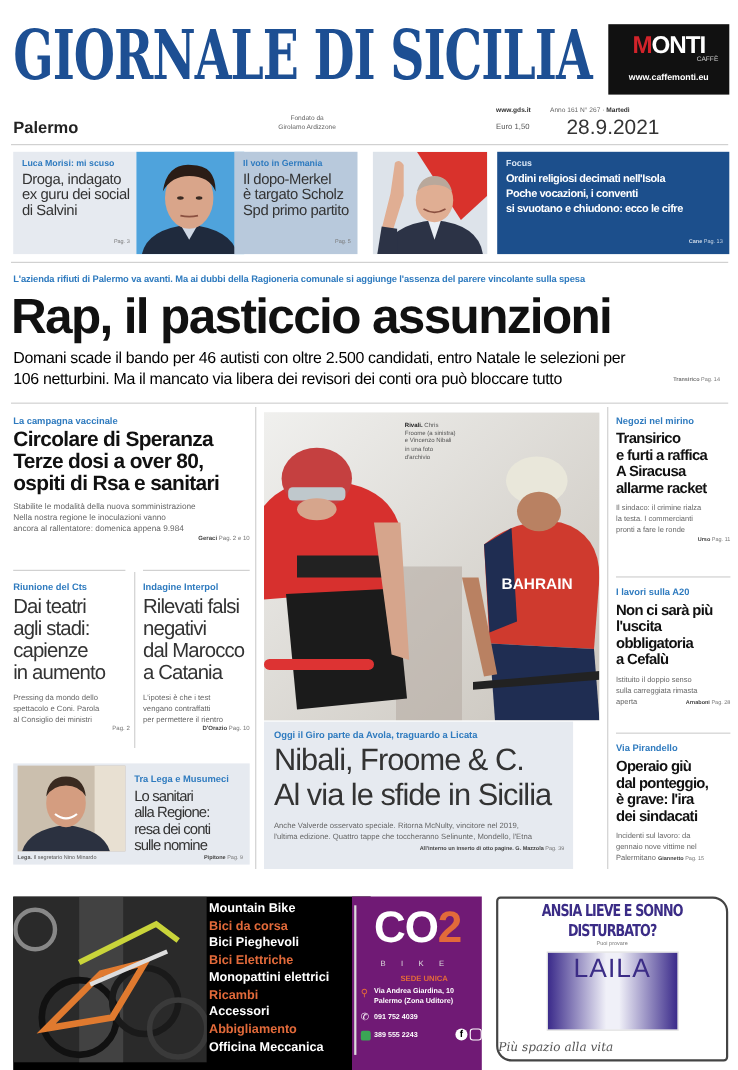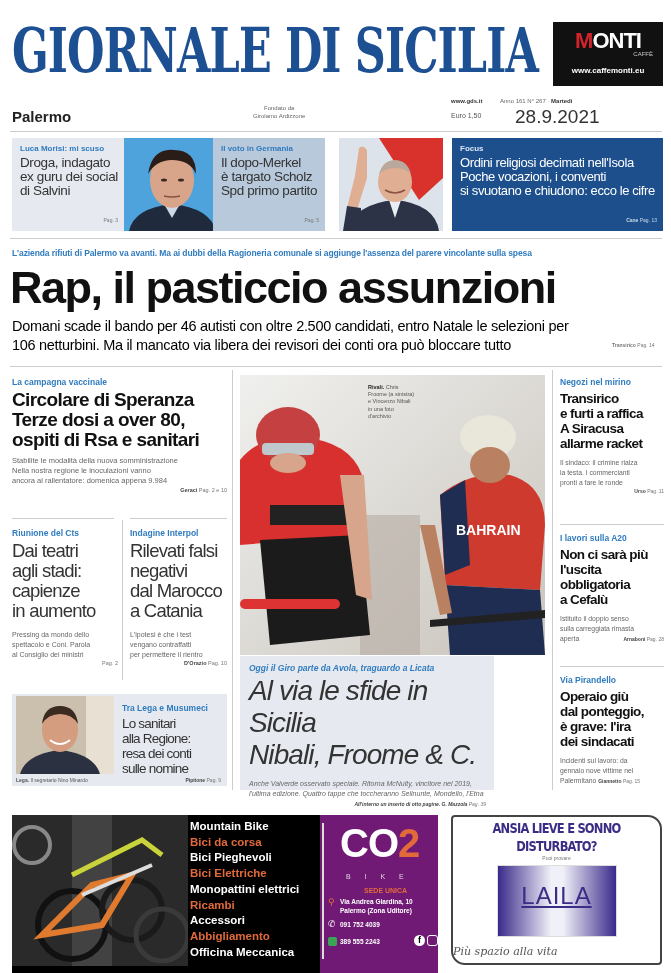--- a/index.html
+++ b/index.html
@@ -32,21 +32,21 @@
   .rule { left: 10px; width: 652px; height: 1px; background: #ccc; }
 
   
   .teaser { top: 138px; height: 93px; background: #e6eaf0; }
   .teaser-label { font-size: 8px; font-weight: bold; color: #2f7bbf; margin: 6px 0 3px 8px; }
   .teaser-text { font-size: 13.5px; line-height: 14px; color: #333; margin-left: 8px; letter-spacing: -0.4px; }
   .teaser-pag { position: absolute; right: 6px; bottom: 8px; font-size: 5px; color: #777; }
   .photo-face { top: 138px; height: 93px; overflow: hidden; }
   .focus { left: 452px; top: 138px; width: 211px; height: 93px; background: #1c4f8c; color: #fff; }
   .focus .teaser-label { color: #d9e6f5; }
-  .focus .teaser-text { color: #fff; font-size: 13px; }
+  .focus .teaser-text { color: #fff; font-size: 10px; font-weight: bold; }
   .focus .teaser-pag { color: #cdd9e8; }
 
   
   .kicker-main { left: 12px; top: 248px; font-size: 8.5px; font-weight: bold; color: #2f7bbf; letter-spacing: -0.1px; }
   .headline { left: 10px; top: 262px; font-size: 45px; font-weight: bold; color: #111; letter-spacing: -1.5px; white-space: nowrap; }
   .subhead { left: 12px; top: 317px; width: 660px; font-size: 14.5px; line-height: 19px; color: #000000; letter-spacing: -0.3px; }
   .subhead-author { left: 612px; top: 342px; font-size: 5px; color: #777; }
 
   
   .section-label { font-size: 8.5px; font-weight: bold; color: #2f7bbf; }
@@ -54,21 +54,21 @@
   .light-head { color: #333; letter-spacing: -0.8px; }
   .body-small { font-size: 7.5px; line-height: 10px; color: #666; }
   .pag { font-size: 5.5px; color: #777; text-align: right; }
   .pag b { color: #444; }
   .vline { width: 1px; background: #ccc; }
 
   
   .photo-main { left: 240px; top: 375px; width: 305px; height: 280px; overflow: hidden; background: #e8e8e6; }
   .caption { left: 368px; top: 384px; font-size: 5.5px; line-height: 7.2px; color: #555; }
   .caption b { color: #222; }
-  .center-box { left: 240px; top: 656px; width: 254px; height: 134px; background: #e6eaf0; font-style: italic; }
+  .center-box { left: 240px; top: 656px; width: 281px; height: 134px; background: #e6eaf0; }
 
   
   .ad-bike { left: 12px; top: 815px; width: 325px; height: 174px; background: #000000; overflow: hidden; }
   .bike-list { position: absolute; left: 178px; top: 4px; font-size: 11.5px; line-height: 15.7px; font-weight: bold; }
   .bike-list .w { color: #fff; }
   .bike-list .o { color: #e26a3a; }
   .ad-co2 { left: 320px; top: 815px; width: 118px; height: 169px; background: #701a75; color: #fff; }
   .ad-laila { left: 451px; top: 815px; width: 211px; height: 150px; border: 2px solid #444; border-radius: 4px 14px 4px 14px; background: #fff; }
 </style>
 </head>
@@ -264,22 +264,22 @@
   <div><b>Rivali.</b><span> Chris</span></div>
   <div>Froome (a sinistra)</div>
   <div>e Vincenzo Nibali</div>
   <div>in una foto</div>
   <div>d'archivio</div>
 </div>
 
 <div class="abs center-box">
   <div class="section-label" style="margin:7px 0 0 9px;">Oggi il Giro parte da Avola, traguardo a Licata</div>
   <div class="light-head" style="font-size:28px;line-height:32px;margin:2px 0 0 9px;letter-spacing:-0.9px;">
-    <div>Al via le sfide in Sicilia</div>
-      <div>Nibali, Froome &amp; C.</div>
+    <div>Nibali, Froome &amp; C.</div>
+      <div>Al via le sfide in Sicilia</div>
   </div>
   <div class="body-small" style="margin:8px 0 0 9px;font-size:7px;">
     <div>Anche Valverde osservato speciale. Ritorna McNulty, vincitore nel 2019,</div>
       <div>l'ultima edizione. Quattro tappe che toccheranno Selinunte, Mondello, l'Etna</div>
   </div>
   <div class="pag" style="margin:2px 8px 0 0;font-size:5px;"><b>All'interno un inserto di otto pagine.</b> <b>G. Mazzola</b> <span>Pag. 39</span></div>
 </div>
 <div class="abs vline" style="left:552px;top:370px;height:420px;"></div>
 
 <div class="abs" style="left:560px;top:377px;width:104px;">
@@ -369,16 +369,16 @@
   <div class="abs" style="left:8px;top:122px;width:9px;height:9px;background:#3aa655;border-radius:2px;"></div>
   <div class="abs" style="left:20px;top:123px;font-size:6.5px;font-weight:bold;">389 555 2243</div>
   <div class="abs" style="left:94px;top:120px;width:11px;height:11px;border-radius:50%;background:#fff;color:#000;font-size:9px;font-weight:bold;text-align:center;line-height:11px;">f</div>
   <div class="abs" style="left:107px;top:120px;width:11px;height:11px;border:1.5px solid #fff;border-radius:3px;"></div>
 </div>
 
 <div class="abs ad-laila">
   <div style="text-align:center;margin-top:6px;font-family:'DejaVu Sans',sans-serif;font-weight:bold;font-size:11.5px;color:#3b2c86;letter-spacing:-0.8px;transform:scaleY(1.3);">ANSIA LIEVE E SONNO DISTURBATO?</div>
   <div style="text-align:center;font-size:5px;color:#777;margin-top:4px;">Puoi provare</div>
   <div style="position:relative;margin:4px auto 0;width:120px;height:72px;background:linear-gradient(90deg,#3a2a8a 0%,#f0f0f8 45%,#f0f0f8 55%,#3a2a8a 100%);border:1px solid #ddd;">
-    <div style="text-align:center;font-size:24px;color:#3b2c86;letter-spacing:1px;margin-top:16px;text-decoration:underline;">LAILA</div>
+    <div style="text-align:center;font-size:24px;color:#3b2c86;letter-spacing:1px;margin-top:1px;">LAILA</div>
   </div>
   <div style="text-align:left;font-family:'DejaVu Serif',serif;font-style:italic;font-size:11px;color:#555;margin-top:8px;">Più spazio alla vita</div>
 </div>
 
 </body></html>

